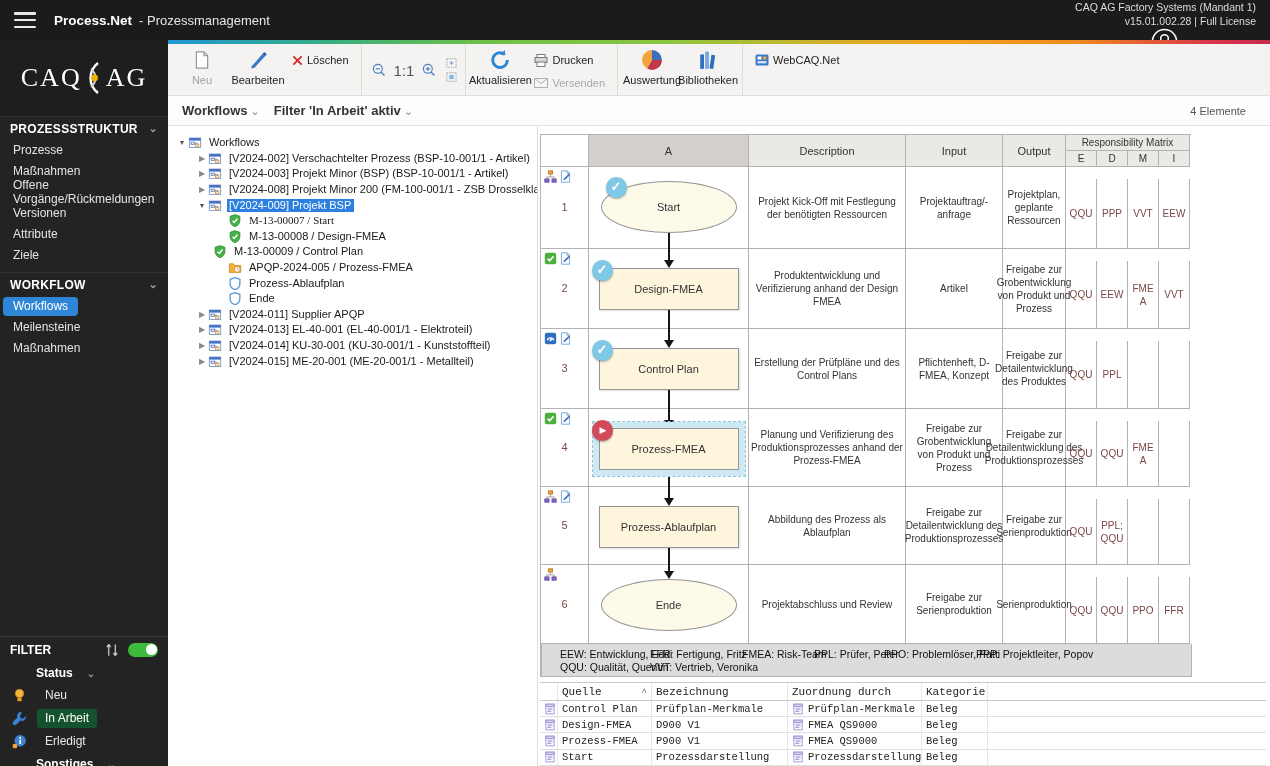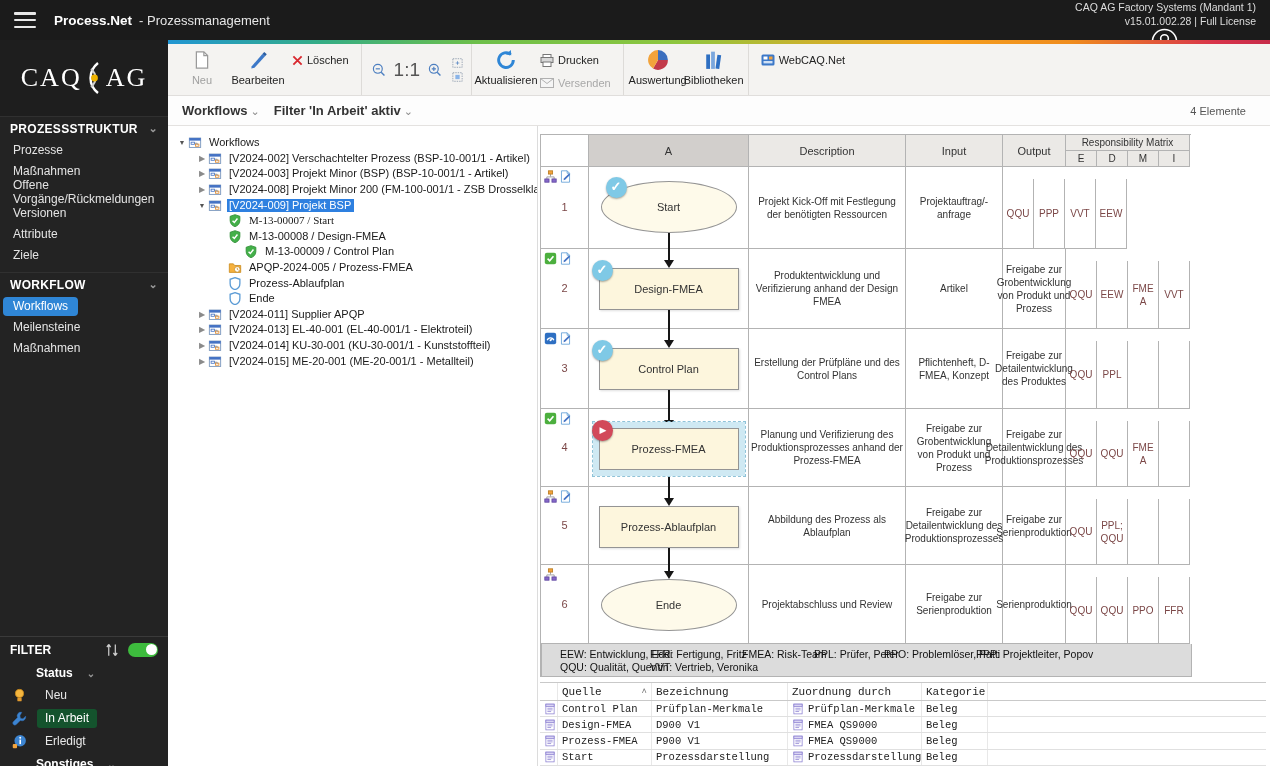--- a/index.html
+++ b/index.html
@@ -60,21 +60,21 @@
   .tbig { width:56px; height:46px; display:flex; flex-direction:column; align-items:center; justify-content:flex-start; cursor:pointer; border-radius:3px; }
   .tbig .icon { height:26px; display:flex; align-items:center; }
   .tbig .tlabel { font-size:11px; color:#222; margin-top:1px; }
   .tbig.disabled .tlabel { color:#a0a0a0; }
   .tsmall { display:flex; align-items:center; height:20px; padding:0 6px; font-size:11px; color:#222; cursor:pointer; border-radius:3px; margin-top:3px; }
   .tsmall .icon { margin-right:4px; display:flex; }
   .tsmall.disabled { color:#a8a8a8; }
   .tcol { display:flex; flex-direction:column; }
   .zoomrow { display:flex; align-items:center; height:46px; }
   .zoombtn { padding:0 4px; cursor:pointer; display:flex; align-items:center; }
-  .zoomtext { font-size:19px; color:#555; padding:0 4px; }
+  .zoomtext { font-size:15px; color:#555; padding:0 4px; }
   .fitcol { display:flex; flex-direction:column; justify-content:center; height:46px; margin-left:4px; }
   .fitbtn { padding:2px; cursor:pointer; display:flex; }
 
   
   .subheader { position:absolute; left:168px; top:96px; width:1102px; height:30px; background:#fdfdfd;
     border-bottom:1px solid #e4e2e0; display:flex; align-items:center; }
   .crumb { font-size:13px; font-weight:bold; color:#333; margin-left:14px; cursor:pointer; }
   .crumb .chev { font-weight:normal; color:#8a8a8a; font-size:11px; margin-left:3px; }
   .elements-count { margin-left:auto; margin-right:24px; font-size:11px; color:#555; }
 
@@ -507,21 +507,21 @@
       <div class="tree-row" style="padding-left: 48px;">
         <span class="tree-exp"></span>
         <span class="icon" style="width: 14px; height: 13px;">
           <svg viewBox="0 0 16 16">
             <path d="M8 .8 L14 2.8 V8 C14 12 11.2 14.6 8 15.6 C4.8 14.6 2 12 2 8 V2.8 Z" fill="#43b049" stroke="#2f8d35"></path>
             <path d="M5 8.2 L7.2 10.4 L11 5.6" stroke="#fff" stroke-width="1.8" fill="none"></path>
           </svg>
         </span>
         <span class="tree-label">M-13-00008 / Design-FMEA</span>
       </div>
-      <div class="tree-row" style="padding-left: 64px;">
+      <div class="tree-row" style="padding-left: 33px;">
         <span class="tree-exp"></span>
         <span class="icon" style="width: 14px; height: 13px;">
           <svg viewBox="0 0 16 16">
             <path d="M8 .8 L14 2.8 V8 C14 12 11.2 14.6 8 15.6 C4.8 14.6 2 12 2 8 V2.8 Z" fill="#43b049" stroke="#2f8d35"></path>
             <path d="M5 8.2 L7.2 10.4 L11 5.6" stroke="#fff" stroke-width="1.8" fill="none"></path>
           </svg>
         </span>
         <span class="tree-label">M-13-00009 / Control Plan</span>
       </div>
       <div class="tree-row" style="padding-left: 48px;">
@@ -649,20 +649,21 @@
             </div>
             <div class="fc-cell c-shape">
               <div class="flowline" style="top: 66px; height: 16px;"></div>
               <div class="shape ellipse">
                 <span class="badge check">✓</span>
                 <span>Start</span>
               </div>
             </div>
             <div class="fc-cell c-desc">Projekt Kick-Off mit Festlegung der benötigten Ressourcen</div>
             <div class="fc-cell c-in">Projektauftrag/-anfrage</div>
+            <div class="fc-cell c-out">Projektplan, geplante Ressourcen</div>
             <div class="fc-cell c-rm">QQU</div>
             <div class="fc-cell c-rm">PPP</div>
             <div class="fc-cell c-rm">VVT</div>
             <div class="fc-cell c-rm">EEW</div>
           </div>
           <div class="fc-row" style="height: 80px;">
             <div class="fc-cell c-num">
               <div class="row-icons">
                 <span class="icon" style="width: 13px; height: 13px;">
                   <svg viewBox="0 0 16 16">

